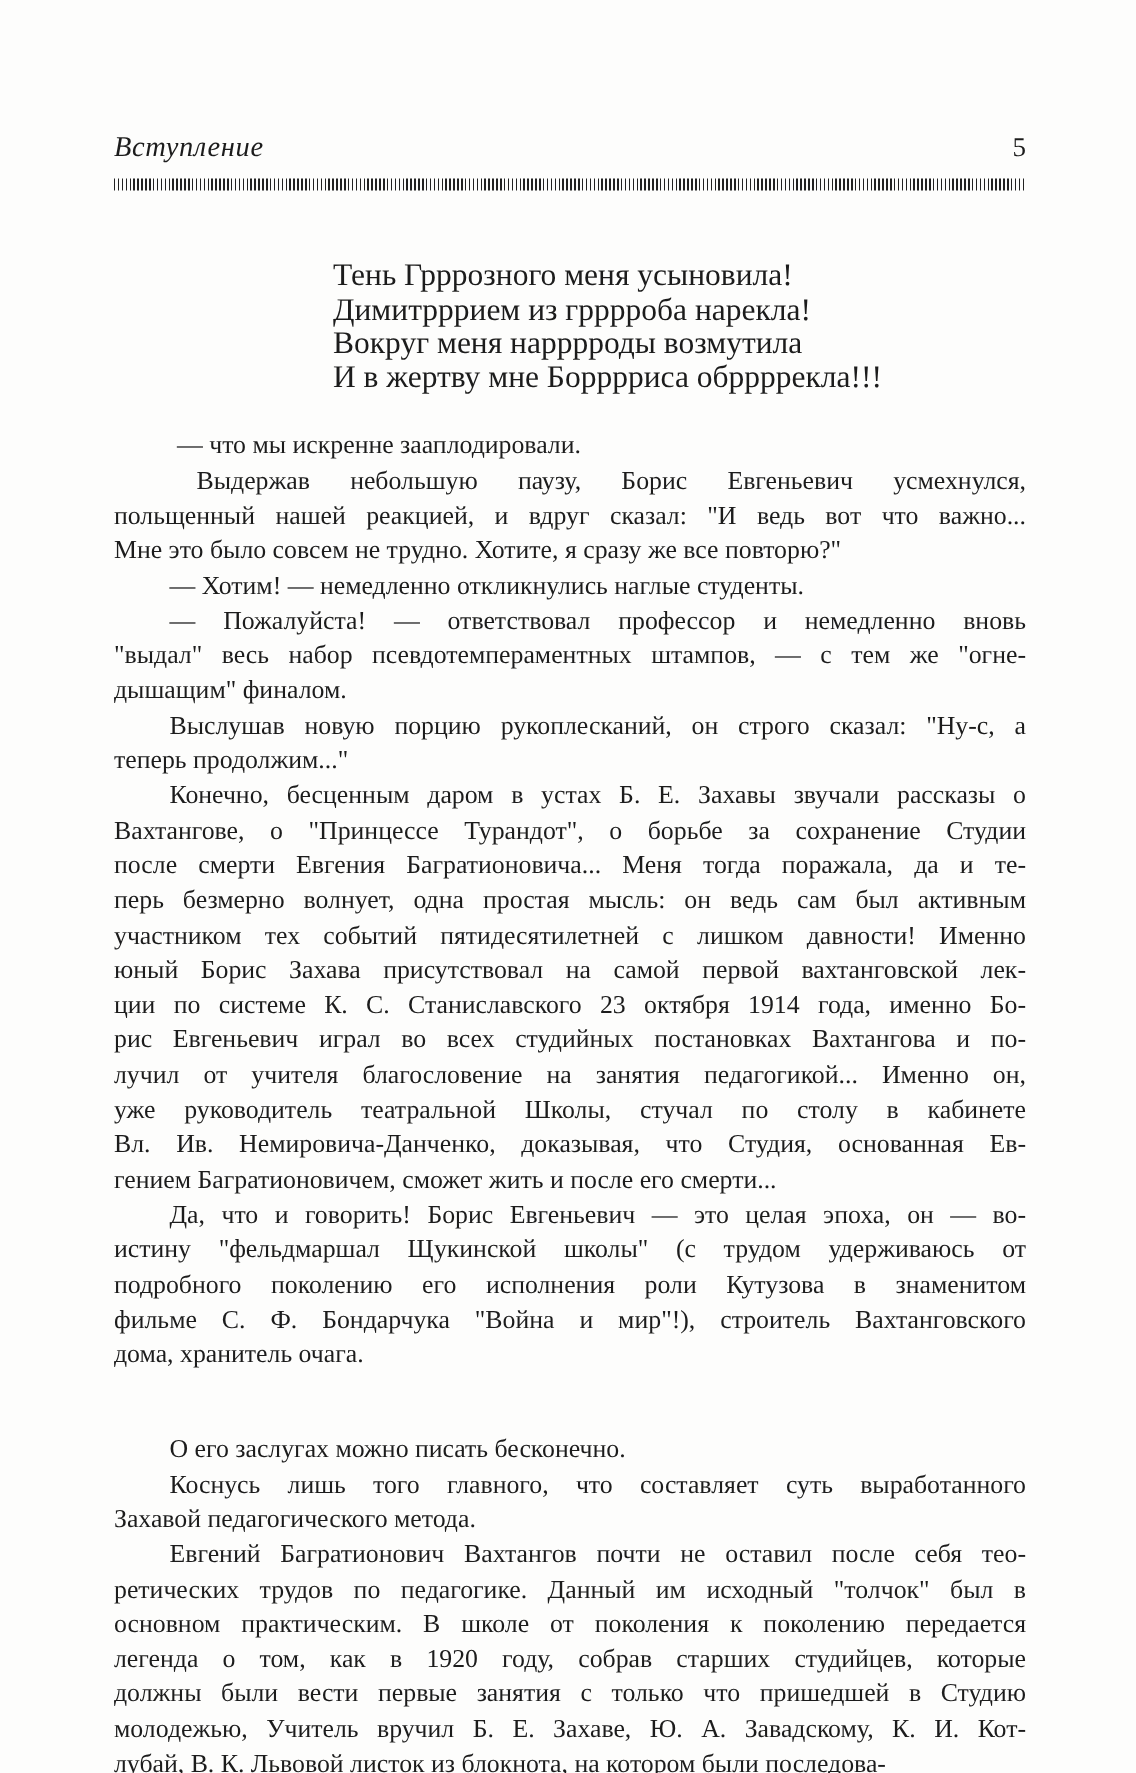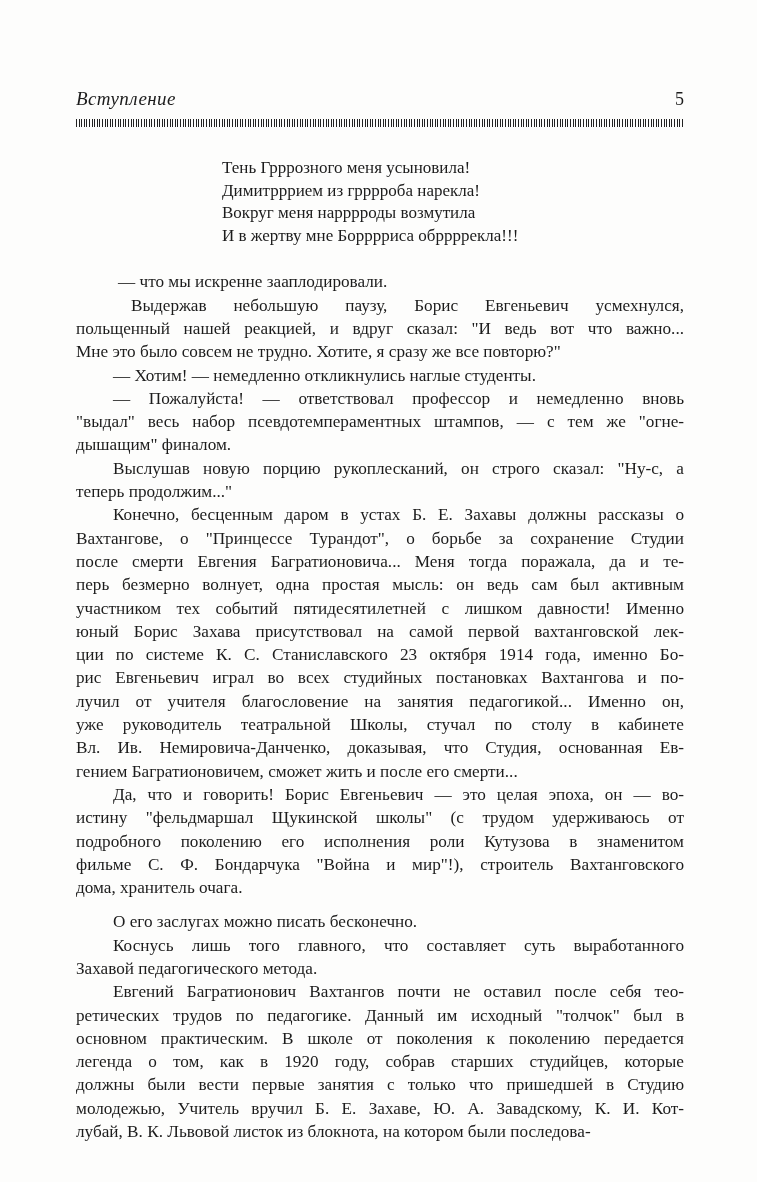--- a/index.html
+++ b/index.html
@@ -31,38 +31,38 @@
     font-size: 18px;
   }
   .rule {
     height: 8px;
     margin-top: 9px;
     background: repeating-linear-gradient(90deg,
       #222 0px, #222 1px,
       transparent 1px, transparent 2.6px);
   }
   .verse {
-    margin: 30px 0 0 146px;
-    font-size: 17px;
+    margin: 45px 0 0 146px;
+    font-size: 21px;
     line-height: 22.6px;
   }
   .bodytext {
     margin-top: 23px;
     font-size: 17.2px;
     line-height: 23.3px;
   }
   .line {
     text-align: justify;
     text-align-last: justify;
   }
   .line.last {
     text-align: left;
     text-align-last: left;
   }
-  .para.gap { margin-top: 11px; }
+  .para.gap { margin-top: 40px; }
 </style>
 </head>
 <body>
 
 <div class="page">
   <div class="pagehead">
     <span class="running-title">Вступление</span>
     <span class="page-number">5</span>
   </div>
   <div class="rule"></div>
@@ -87,21 +87,21 @@
       <div class="para">
         <div class="line" style="text-indent: 37px;">— Пожалуйста! — ответствовал профессор и немедленно вновь</div>
         <div class="line">"выдал" весь набор псевдотемпераментных штампов, — с тем же "огне-</div>
         <div class="line last">дышащим" финалом.</div>
       </div>
       <div class="para">
         <div class="line" style="text-indent: 37px;">Выслушав новую порцию рукоплесканий, он строго сказал: "Ну-с, а</div>
         <div class="line last">теперь продолжим..."</div>
       </div>
       <div class="para">
-        <div class="line" style="text-indent: 37px;">Конечно, бесценным даром в устах Б. Е. Захавы должны рассказы о</div>
+        <div class="line" style="text-indent: 37px;">Конечно, бесценным даром в устах Б. Е. Захавы звучали рассказы о</div>
         <div class="line">Вахтангове, о "Принцессе Турандот", о борьбе за сохранение Студии</div>
         <div class="line">после смерти Евгения Багратионовича... Меня тогда поражала, да и те-</div>
         <div class="line">перь безмерно волнует, одна простая мысль: он ведь сам был активным</div>
         <div class="line">участником тех событий пятидесятилетней с лишком давности! Именно</div>
         <div class="line">юный Борис Захава присутствовал на самой первой вахтанговской лек-</div>
         <div class="line">ции по системе К. С. Станиславского 23 октября 1914 года, именно Бо-</div>
         <div class="line">рис Евгеньевич играл во всех студийных постановках Вахтангова и по-</div>
         <div class="line">лучил от учителя благословение на занятия педагогикой... Именно он,</div>
         <div class="line">уже руководитель театральной Школы, стучал по столу в кабинете</div>
         <div class="line">Вл. Ив. Немировича-Данченко, доказывая, что Студия, основанная Ев-</div>

